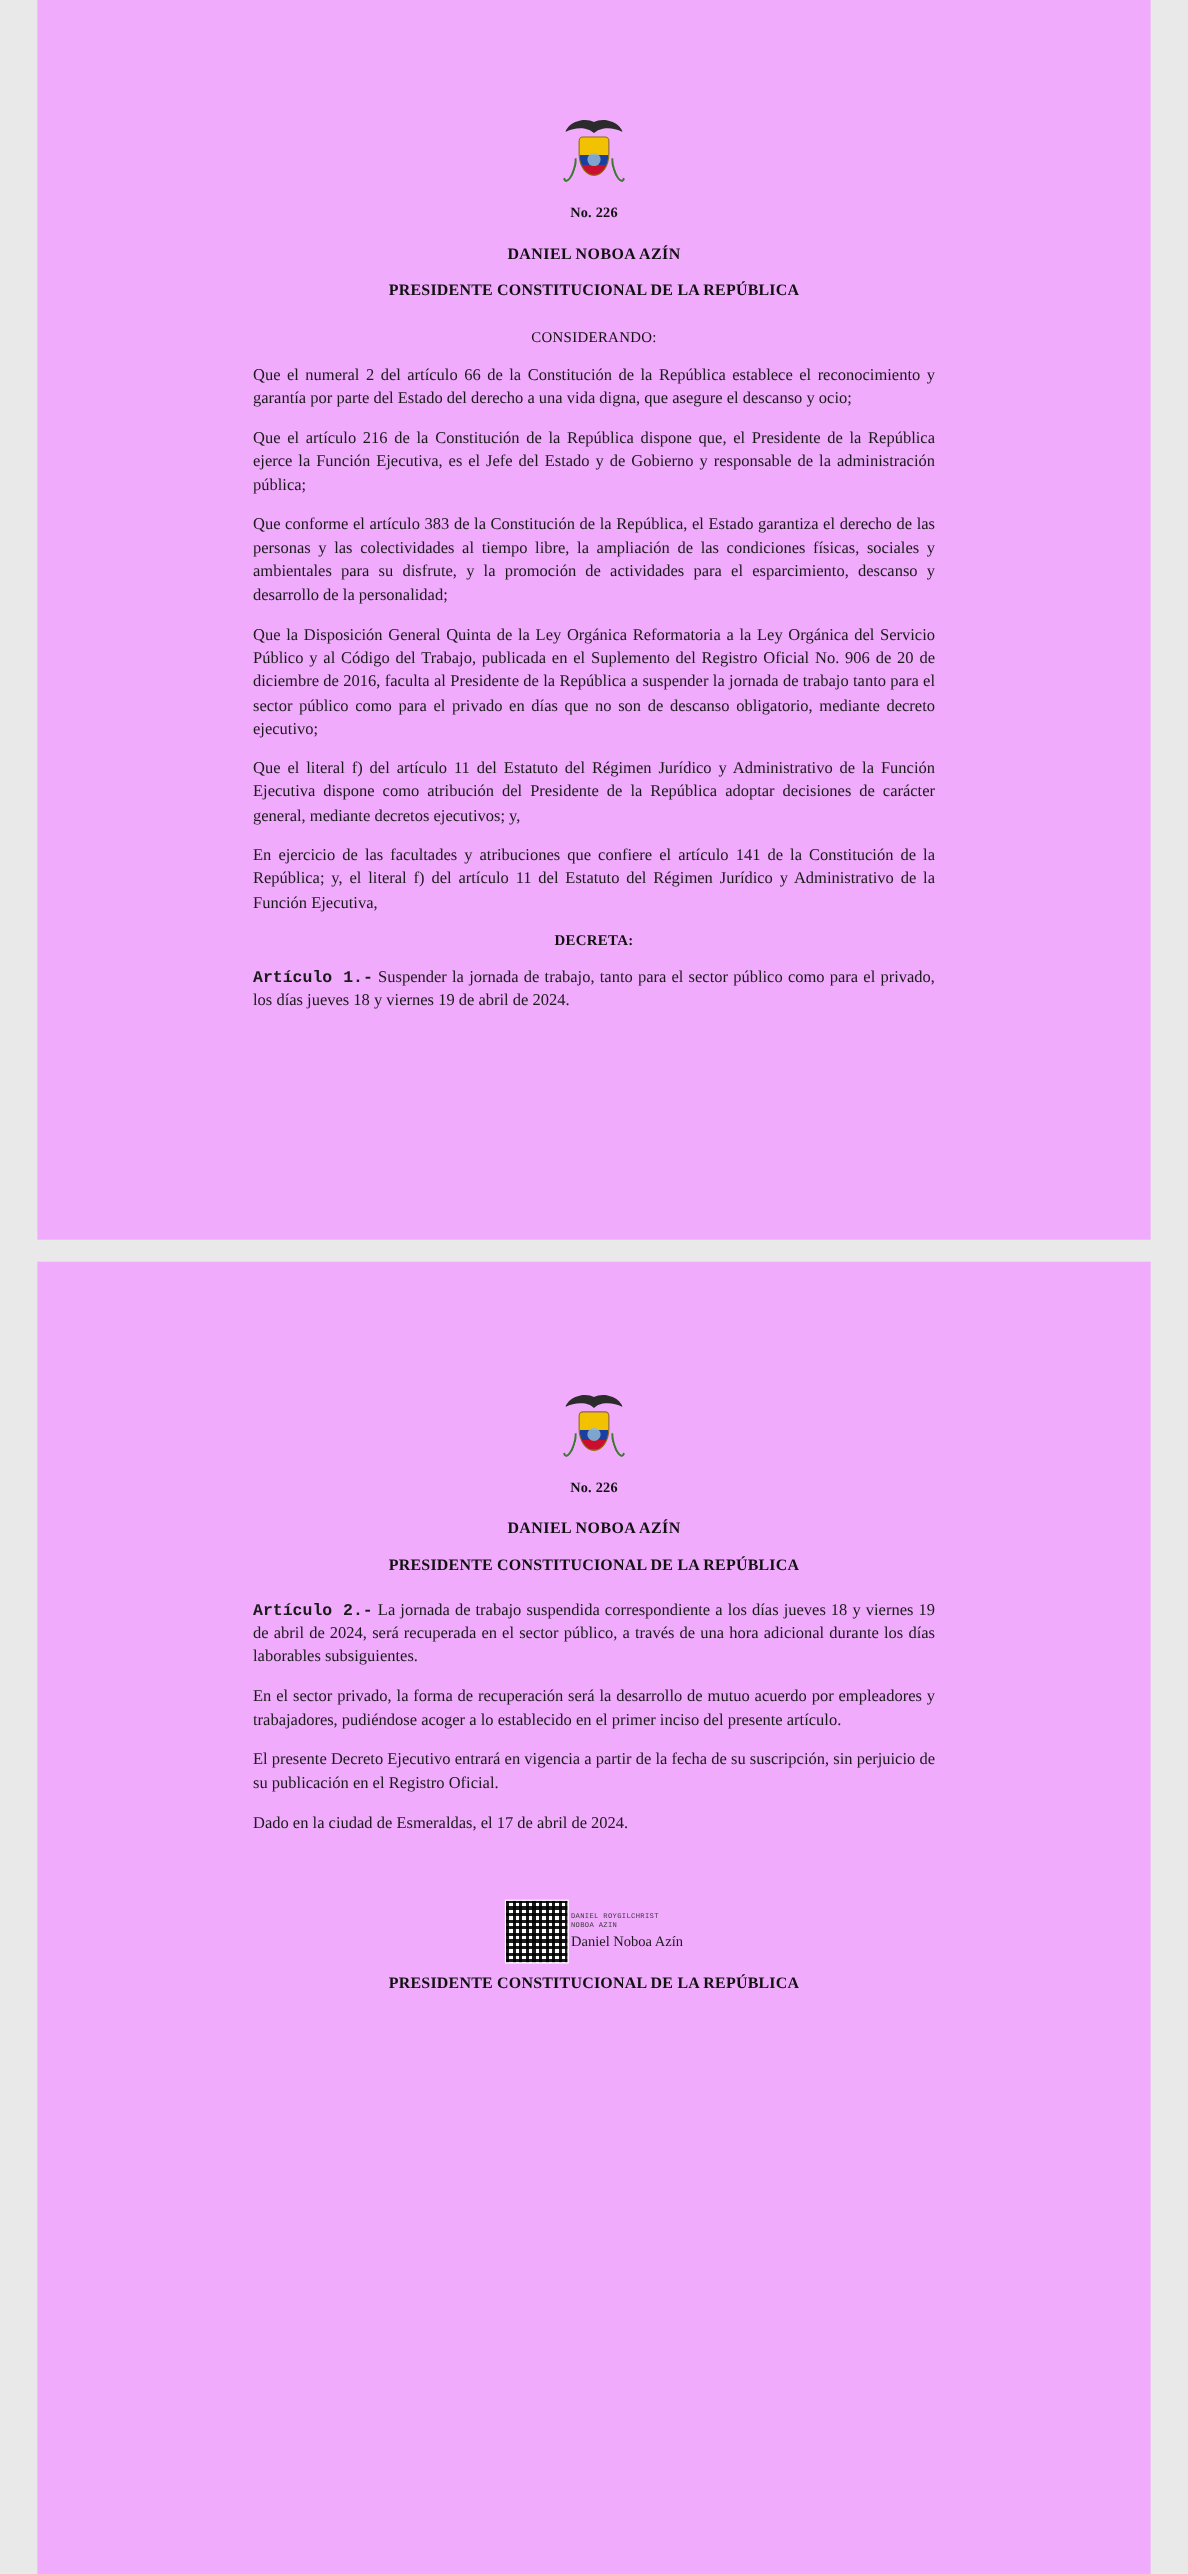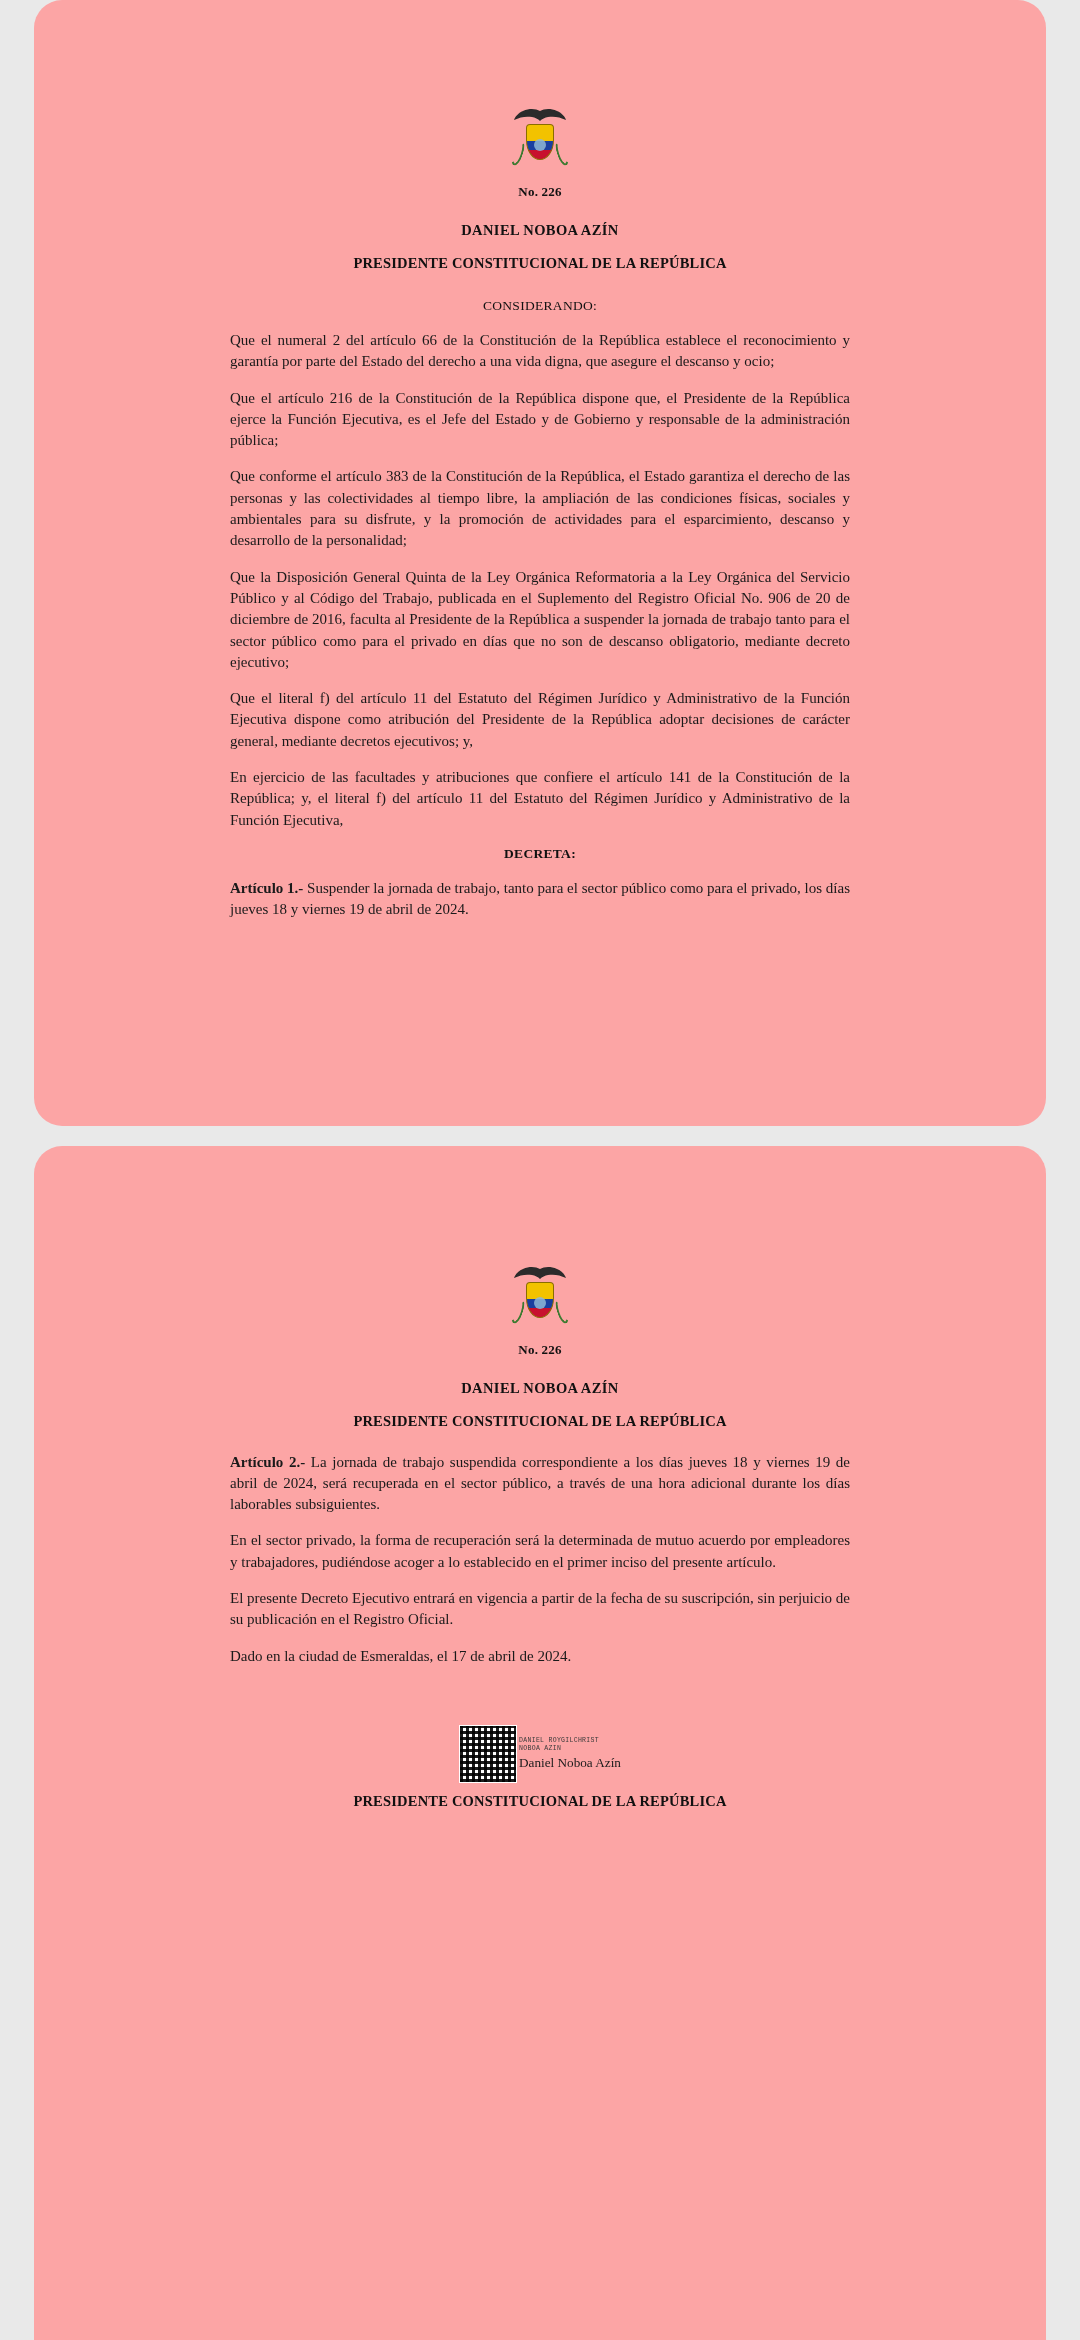--- a/index.html
+++ b/index.html
@@ -15,23 +15,22 @@
   }
   .viewer {
     width: 1080px;
     min-height: 2340px;
     background: #e9e9e9;
     padding: 0;
   }
   .page {
     width: 1012px;
     margin: 0 auto;
-    background: #fca5a5;
-    position: relative;
-    border-radius: 28px;
+    background: #f0abfc;
+    position: relative;
   }
   .page-1 { min-height: 930px; padding: 0 0 40px 0; }
   .page-gap { height: 20px; background: #e9e9e9; }
   .page-2 { min-height: 1370px; padding: 0 0 40px 0; }
 
   .inner {
     width: 620px;
     margin: 0 auto;
   }
 
@@ -121,20 +120,21 @@
     font-size: 15px;
     line-height: 1.42;
     text-align: justify;
     margin-top: 15px;
     color: #1a1a1a;
     hyphens: auto;
   }
   .page-1 .para:first-of-type { margin-top: 16px; }
   .para .lead {
     font-weight: bold;
+    font-family: Liberation Mono, monospace;
   }
   .decreta {
     text-align: center;
     font-weight: bold;
     font-size: 13.5px;
     margin-top: 9px;
     letter-spacing: .3px;
     color: #111;
   }
   .art-block { margin-top: 16px; }
@@ -246,21 +246,21 @@
           <div class="laurel-r"></div>
         </div>
       </div>
 
       <div class="doc-no">No. 226</div>
       <div class="name">DANIEL NOBOA AZÍN</div>
       <div class="title">PRESIDENTE CONSTITUCIONAL DE LA REPÚBLICA</div>
 
       <p class="para" style="margin-top:22px"><span class="lead">Artículo 2.-</span><span> La jornada de trabajo suspendida correspondiente a los días jueves 18 y viernes 19 de abril de 2024, será recuperada en el sector público, a través de una hora adicional durante los días laborables subsiguientes.</span></p>
 
-      <p class="para">En el sector privado, la forma de recuperación será la determinada de mutuo acuerdo por empleadores y trabajadores, pudiéndose acoger a lo establecido en el primer inciso del presente artículo.</p>
+      <p class="para">En el sector privado, la forma de recuperación será la desarrollo de mutuo acuerdo por empleadores y trabajadores, pudiéndose acoger a lo establecido en el primer inciso del presente artículo.</p>
       <p class="para">El presente Decreto Ejecutivo entrará en vigencia a partir de la fecha de su suscripción, sin perjuicio de su publicación en el Registro Oficial.</p>
       <p class="para">Dado en la ciudad de Esmeraldas, el 17 de abril de 2024.</p>
 
       <div class="sign-area">
         <div class="sign-row">
           <div class="qr"></div>
           <div class="sig-text">
             <div class="sig-machine">DANIEL ROYGILCHRIST
 NOBOA AZIN</div>
             <div class="sig-name">Daniel Noboa Azín</div>

